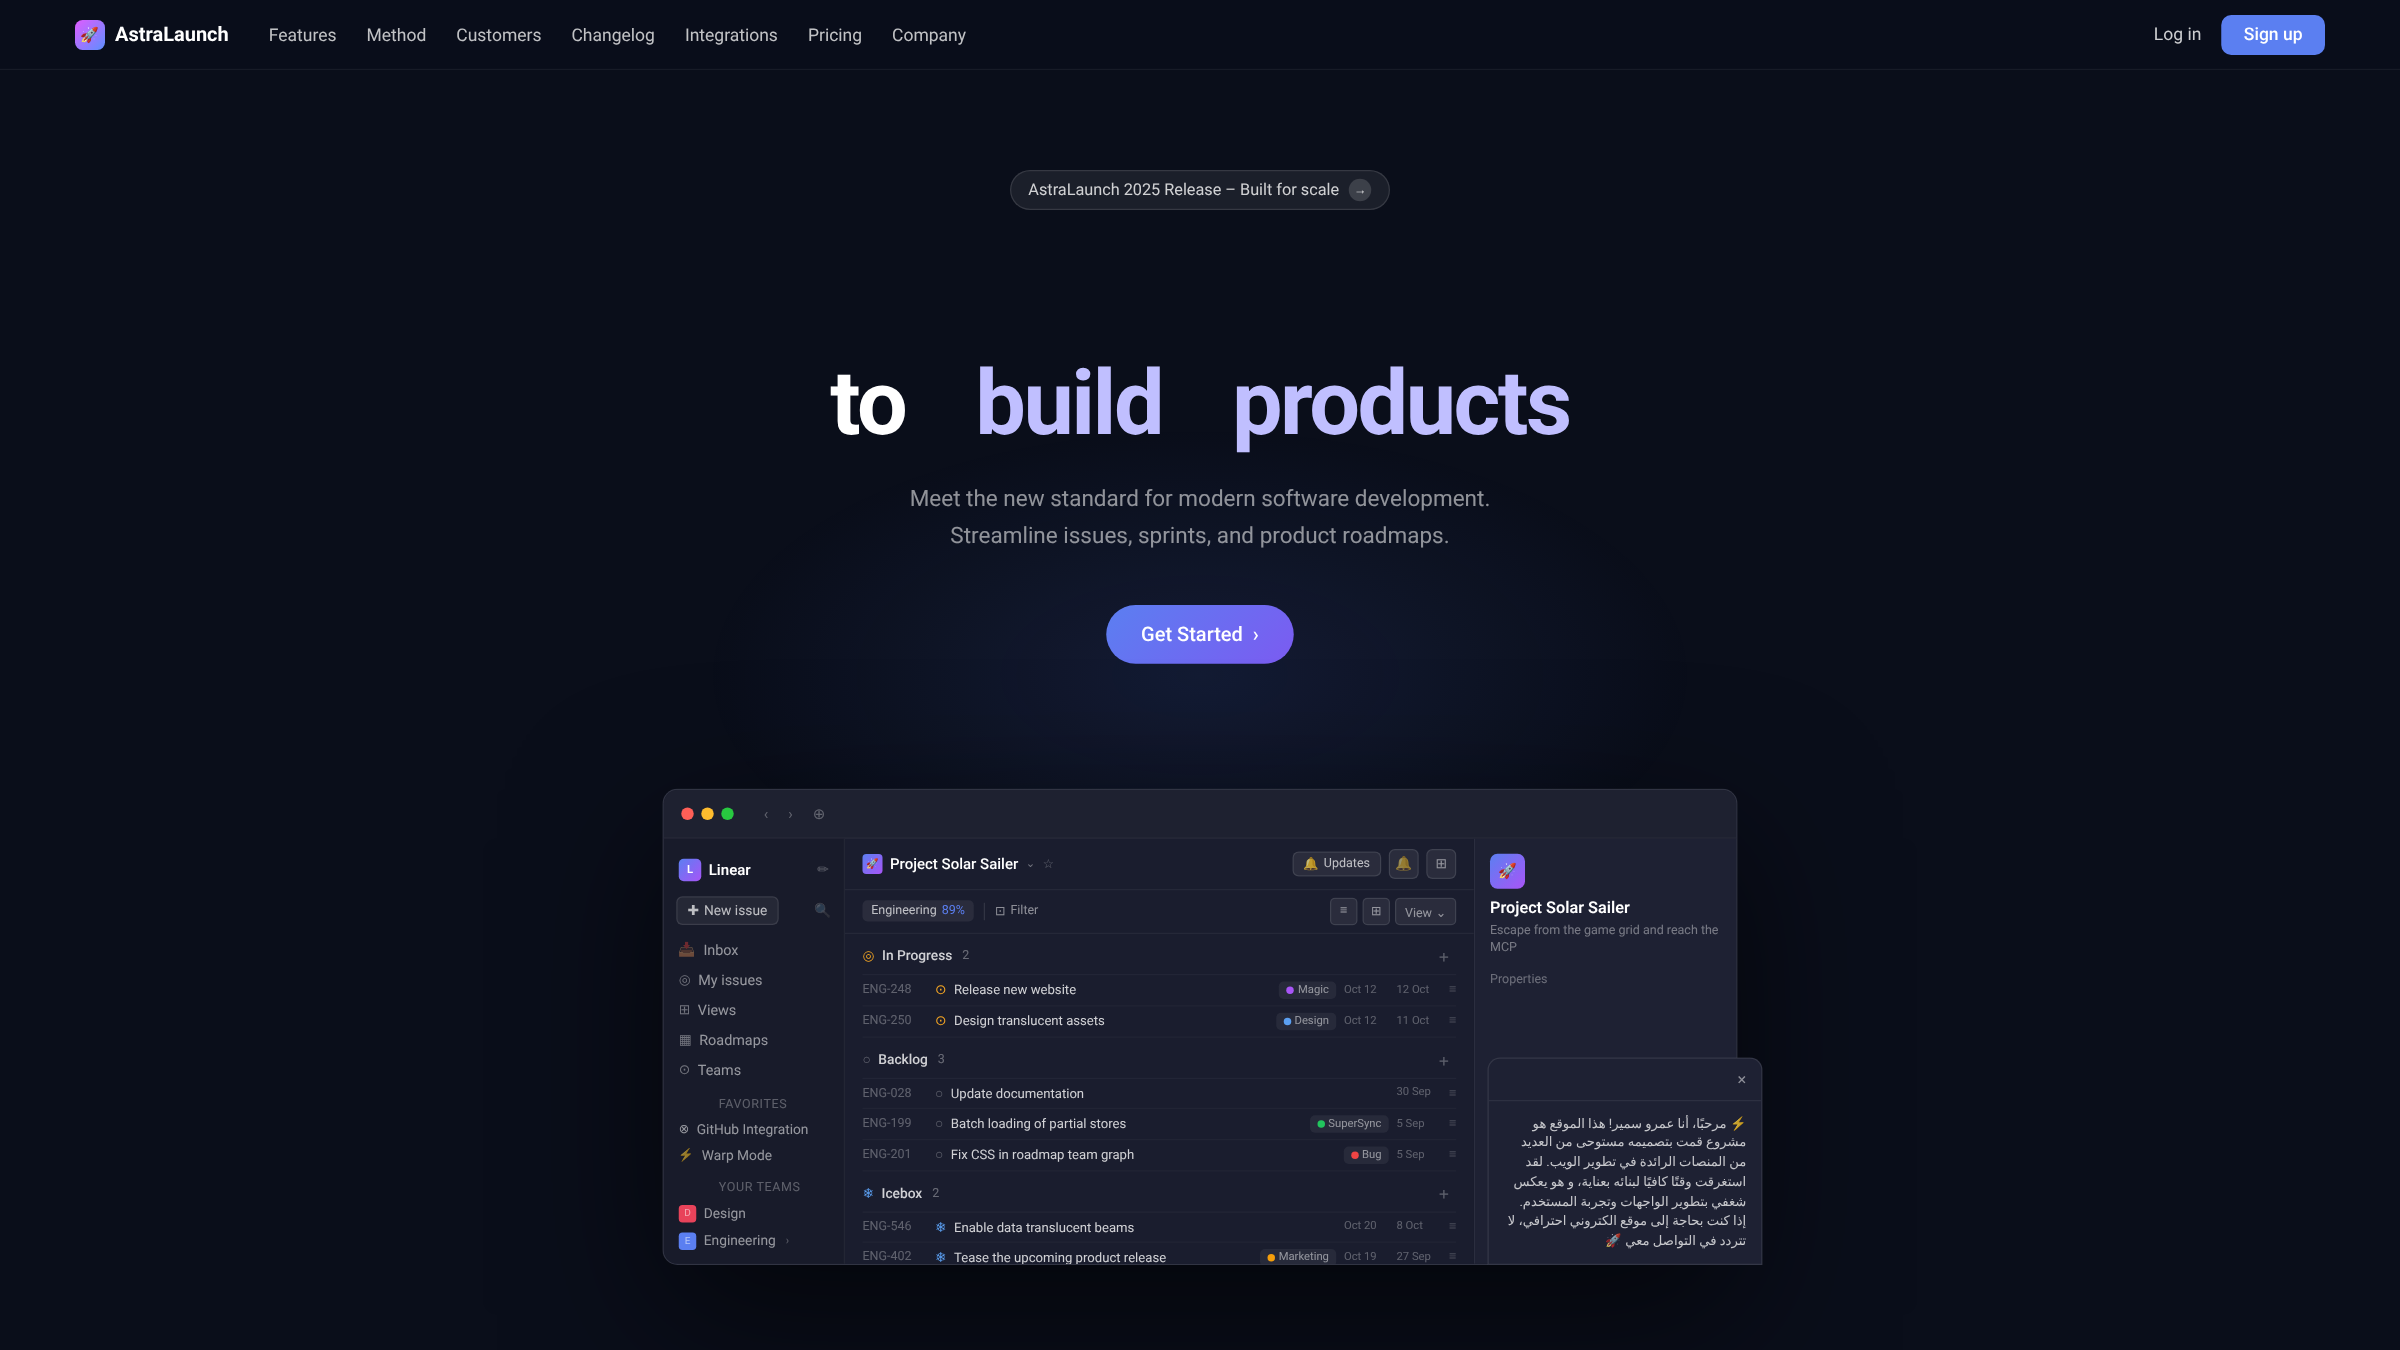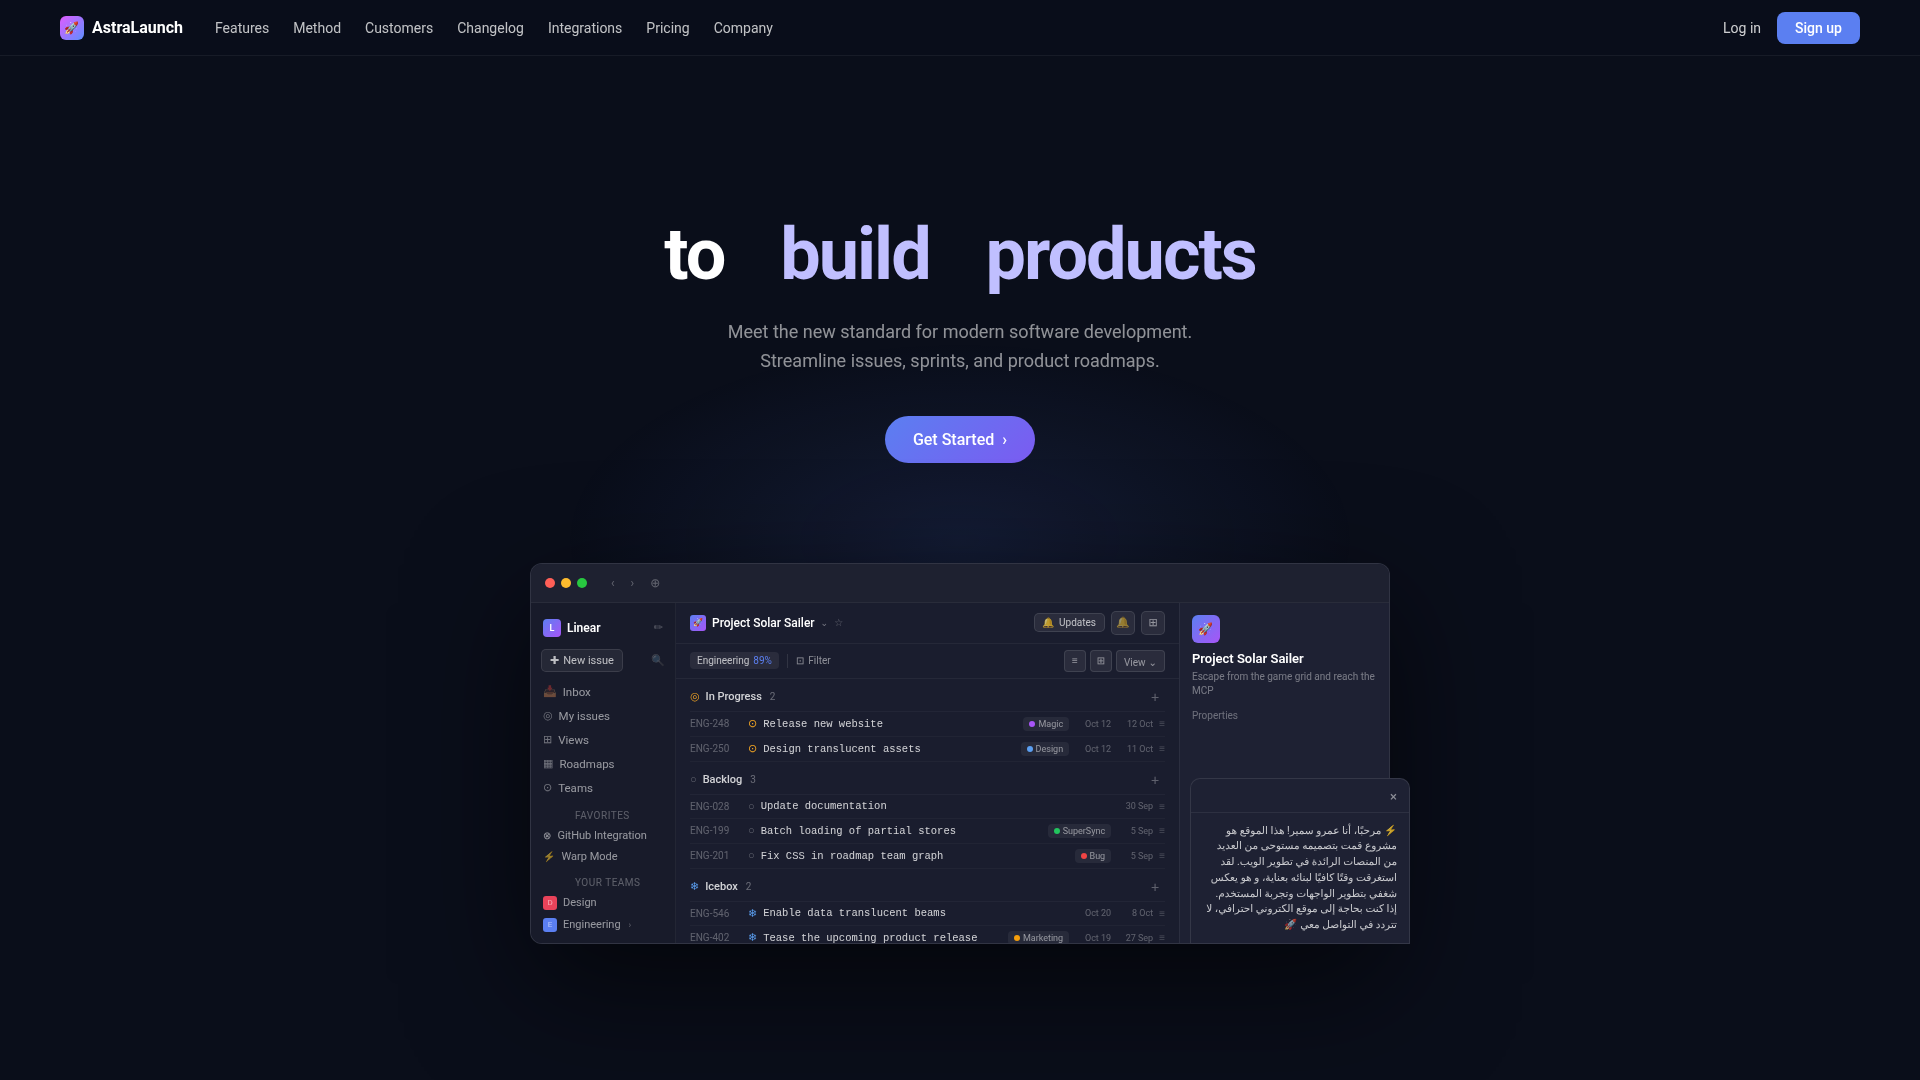--- a/index.html
+++ b/index.html
@@ -396,34 +396,34 @@
     .issue-row {
       display: flex; align-items: center;
       padding: 5px 0;
       border-bottom: 1px solid rgba(255,255,255,0.03);
       gap: 6px;
       font-size: 10.5px;
       cursor: pointer;
     }
     .issue-id { color: rgba(255,255,255,0.3); min-width: 52px; font-size: 10px; }
     .issue-status-icon { font-size: 11px; flex-shrink: 0; }
-    .issue-title { flex: 1; color: rgba(255,255,255,0.8); white-space: nowrap; overflow: hidden; text-overflow: ellipsis; font-family: Liberation Mono, monospace; }
+    .issue-title { flex: 1; color: rgba(255,255,255,0.8); white-space: nowrap; overflow: hidden; text-overflow: ellipsis; }
     .issue-tag {
       display: flex; align-items: center; gap: 3px;
       background: rgba(255,255,255,0.06); border-radius: 4px;
       padding: 2px 6px; font-size: 9px; color: rgba(255,255,255,0.5);
       white-space: nowrap;
     }
     .tag-dot { width: 6px; height: 6px; border-radius: 50%; flex-shrink: 0; }
     .tag-magic { background: #a855f7; }
     .tag-design { background: #5b9ff1; }
     .tag-supersync { background: #22c55e; }
     .tag-bug { background: #ef4444; }
     .tag-marketing { background: #f59e0b; }
-    .issue-date { color: rgba(255,255,255,0.3); font-size: 9px; min-width: 36px; text-align: right; }
+    .issue-date { color: rgba(255,255,255,0.3); font-size: 9px; min-width: 36px; }
     .issue-priority {
       color: rgba(255,255,255,0.2); font-size: 10px; flex-shrink: 0;
     }
 
     
     .right-panel {
       width: 210px;
       background: #1e2133;
       border-left: 1px solid rgba(255,255,255,0.06);
       flex-shrink: 0;
@@ -540,20 +540,24 @@
         <li><a>Company</a></li>
       </ul>
     </div>
     <div class="nav-right">
       <button class="btn-login">Log in</button>
       <button class="btn-signup">Sign up</button>
     </div>
   </nav>
 
   <section class="hero">
+    <div class="hero-badge">
+      <span>AstraLaunch 2025 Release – Built for scale</span>
+      <div class="hero-badge-arrow">→</div>
+    </div>
     <h1 class="hero-title">
       <br>
       <span>
         to <span class="highlight">build</span> <span class="highlight">products</span>
       </span>
     </h1>
     <p class="hero-subtitle">
       <span>Meet the new standard for modern software development.</span><br>
       <span>Streamline issues, sprints, and product roadmaps.</span>
     </p>

